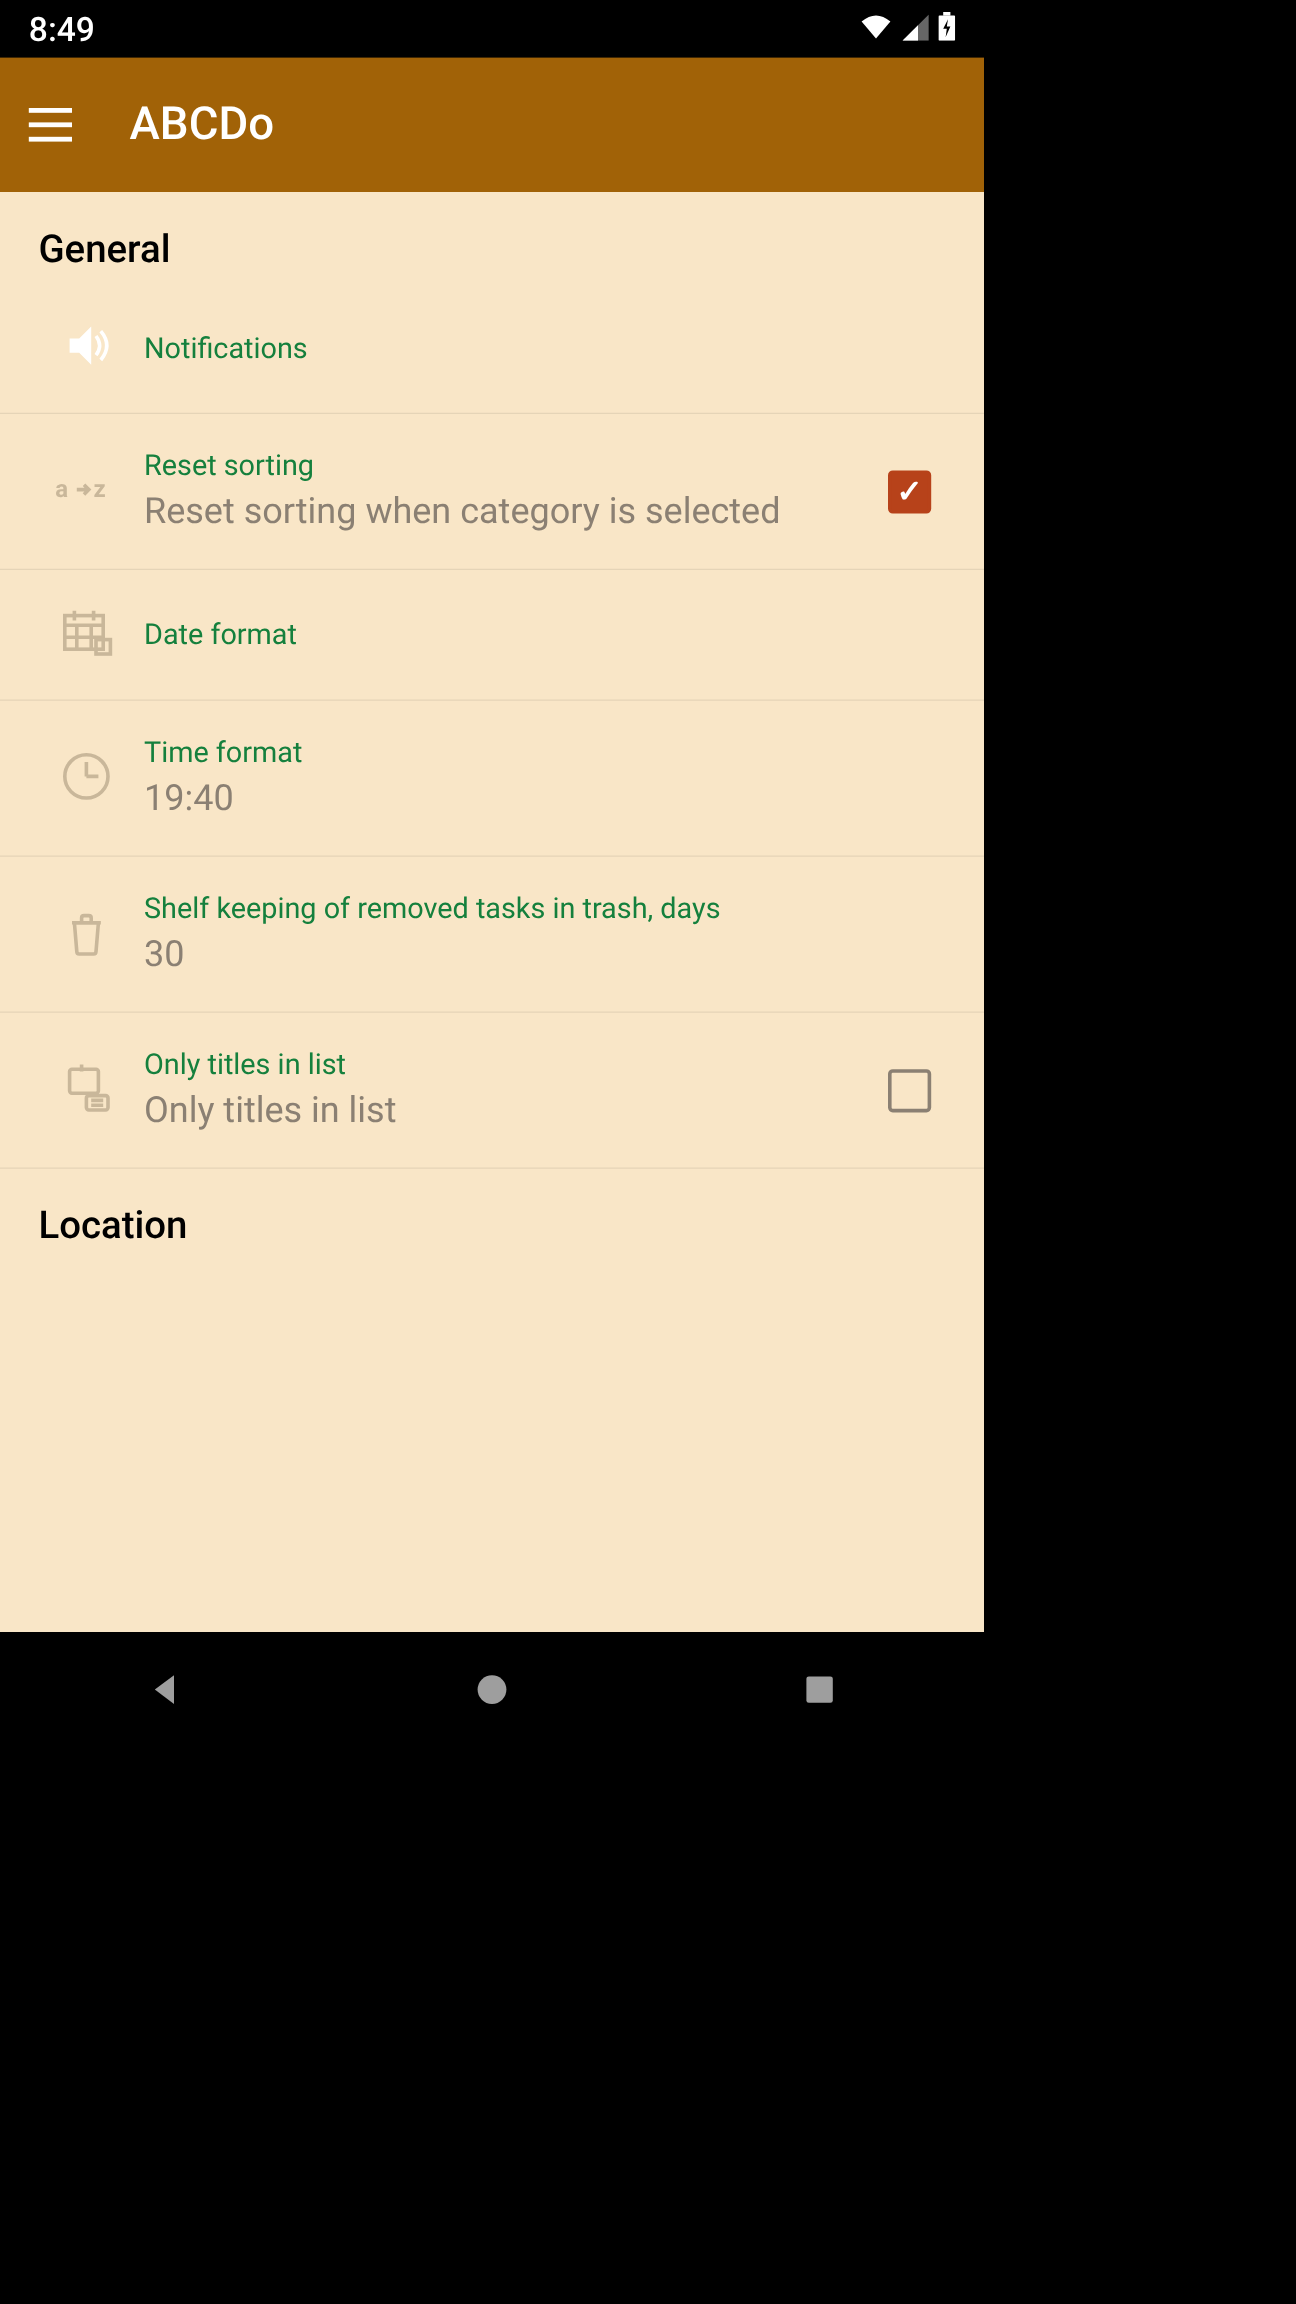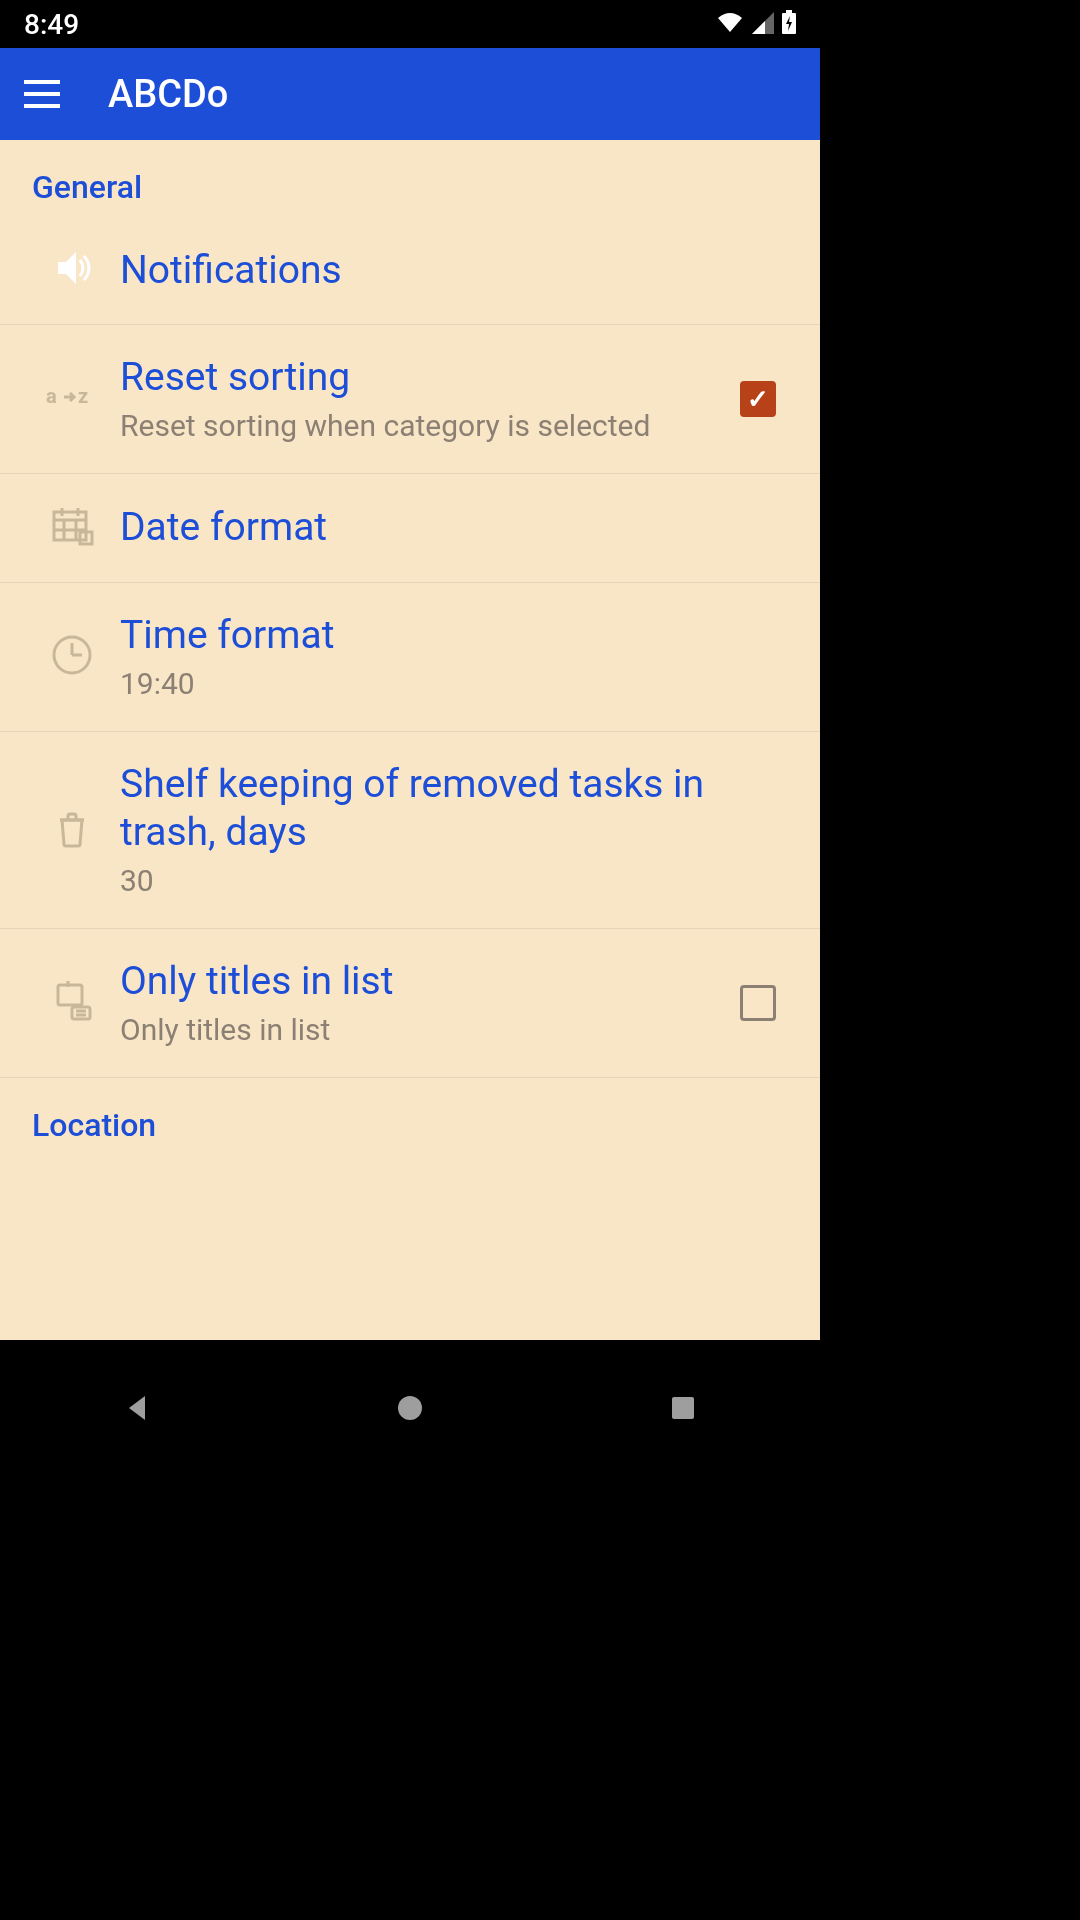--- a/index.html
+++ b/index.html
@@ -1,30 +1,30 @@
 <!DOCTYPE html>
 <html><head>
 <meta charset="utf-8">
 <style>
   * { margin: 0; padding: 0; box-sizing: border-box; font-family: Roboto, "Helvetica Neue", Arial, sans-serif; }
   html, body { width: 820px; height: 1456px; background: #000; overflow: hidden; }
   .screen { width: 820px; height: 1456px; background: #000; position: relative; }
   .status-bar { height: 48px; background: #000; display: flex; align-items: center; justify-content: space-between; padding: 0 24px; color: #fff; font-size: 28px; font-weight: 500; }
   .status-right { display: flex; align-items: center; gap: 8px; }
-  .app-bar { height: 92px; background: #1d4ed8; display: flex; align-items: center; padding: 0 24px; gap: 48px; }
+  .app-bar { height: 112px; background: #a16207; display: flex; align-items: center; padding: 0 24px; gap: 48px; }
   .hamburger { width: 36px; height: 28px; display: flex; flex-direction: column; justify-content: space-between; cursor: pointer; }
   .hamburger span { display: block; height: 4px; background: #fff; }
   .app-title { color: #fff; font-size: 38px; font-weight: 500; }
   .content { background: #f9e6c7; height: calc(100% - 48px - 112px - 96px); overflow-y: auto; }
-  .section-header { padding: 28px 32px 10px 32px; color: #1d4ed8; font-size: 32px; font-weight: 500; }
+  .section-header { padding: 28px 32px 10px 32px; color: #000000; font-size: 32px; font-weight: 500; }
   .row { display: flex; align-items: center; padding: 28px 32px 28px 24px; min-height: 96px; border-bottom: 1px solid rgba(0,0,0,0.08); }
   .row.no-border { border-bottom: none; }
   .row .icon-col { width: 96px; display: flex; justify-content: center; align-items: center; flex-shrink: 0; }
   .row .text-col { flex: 1; padding-right: 16px; }
-  .row .title { font-size: 39px; color: #1d4ed8; line-height: 1.25; }
+  .row .title { font-size: 24px; color: #15803d; line-height: 1.25; }
   .row .subtitle { font-size: 30px; color: #8b8073; margin-top: 4px; line-height: 1.3; }
   .row .control-col { width: 60px; display: flex; justify-content: center; align-items: center; flex-shrink: 0; }
   .checkbox { width: 36px; height: 36px; border: 3px solid #8b8073; border-radius: 4px; display: flex; align-items: center; justify-content: center; }
   .checkbox.checked { background: #b7421a; border-color: #b7421a; }
   .checkbox.checked::after { content: "✓"; color: #fff; font-size: 26px; font-weight: bold; line-height: 1; }
   .nav-bar { height: 96px; background: #000; display: flex; align-items: center; justify-content: space-around; position: absolute; bottom: 0; left: 0; right: 0; }
   .nav-btn { color: #9e9e9e; font-size: 36px; cursor: pointer; display: flex; align-items: center; justify-content: center; width: 60px; height: 60px; }
   
   .ic { stroke: #c9b79a; stroke-width: 3; fill: none; }
 </style>

